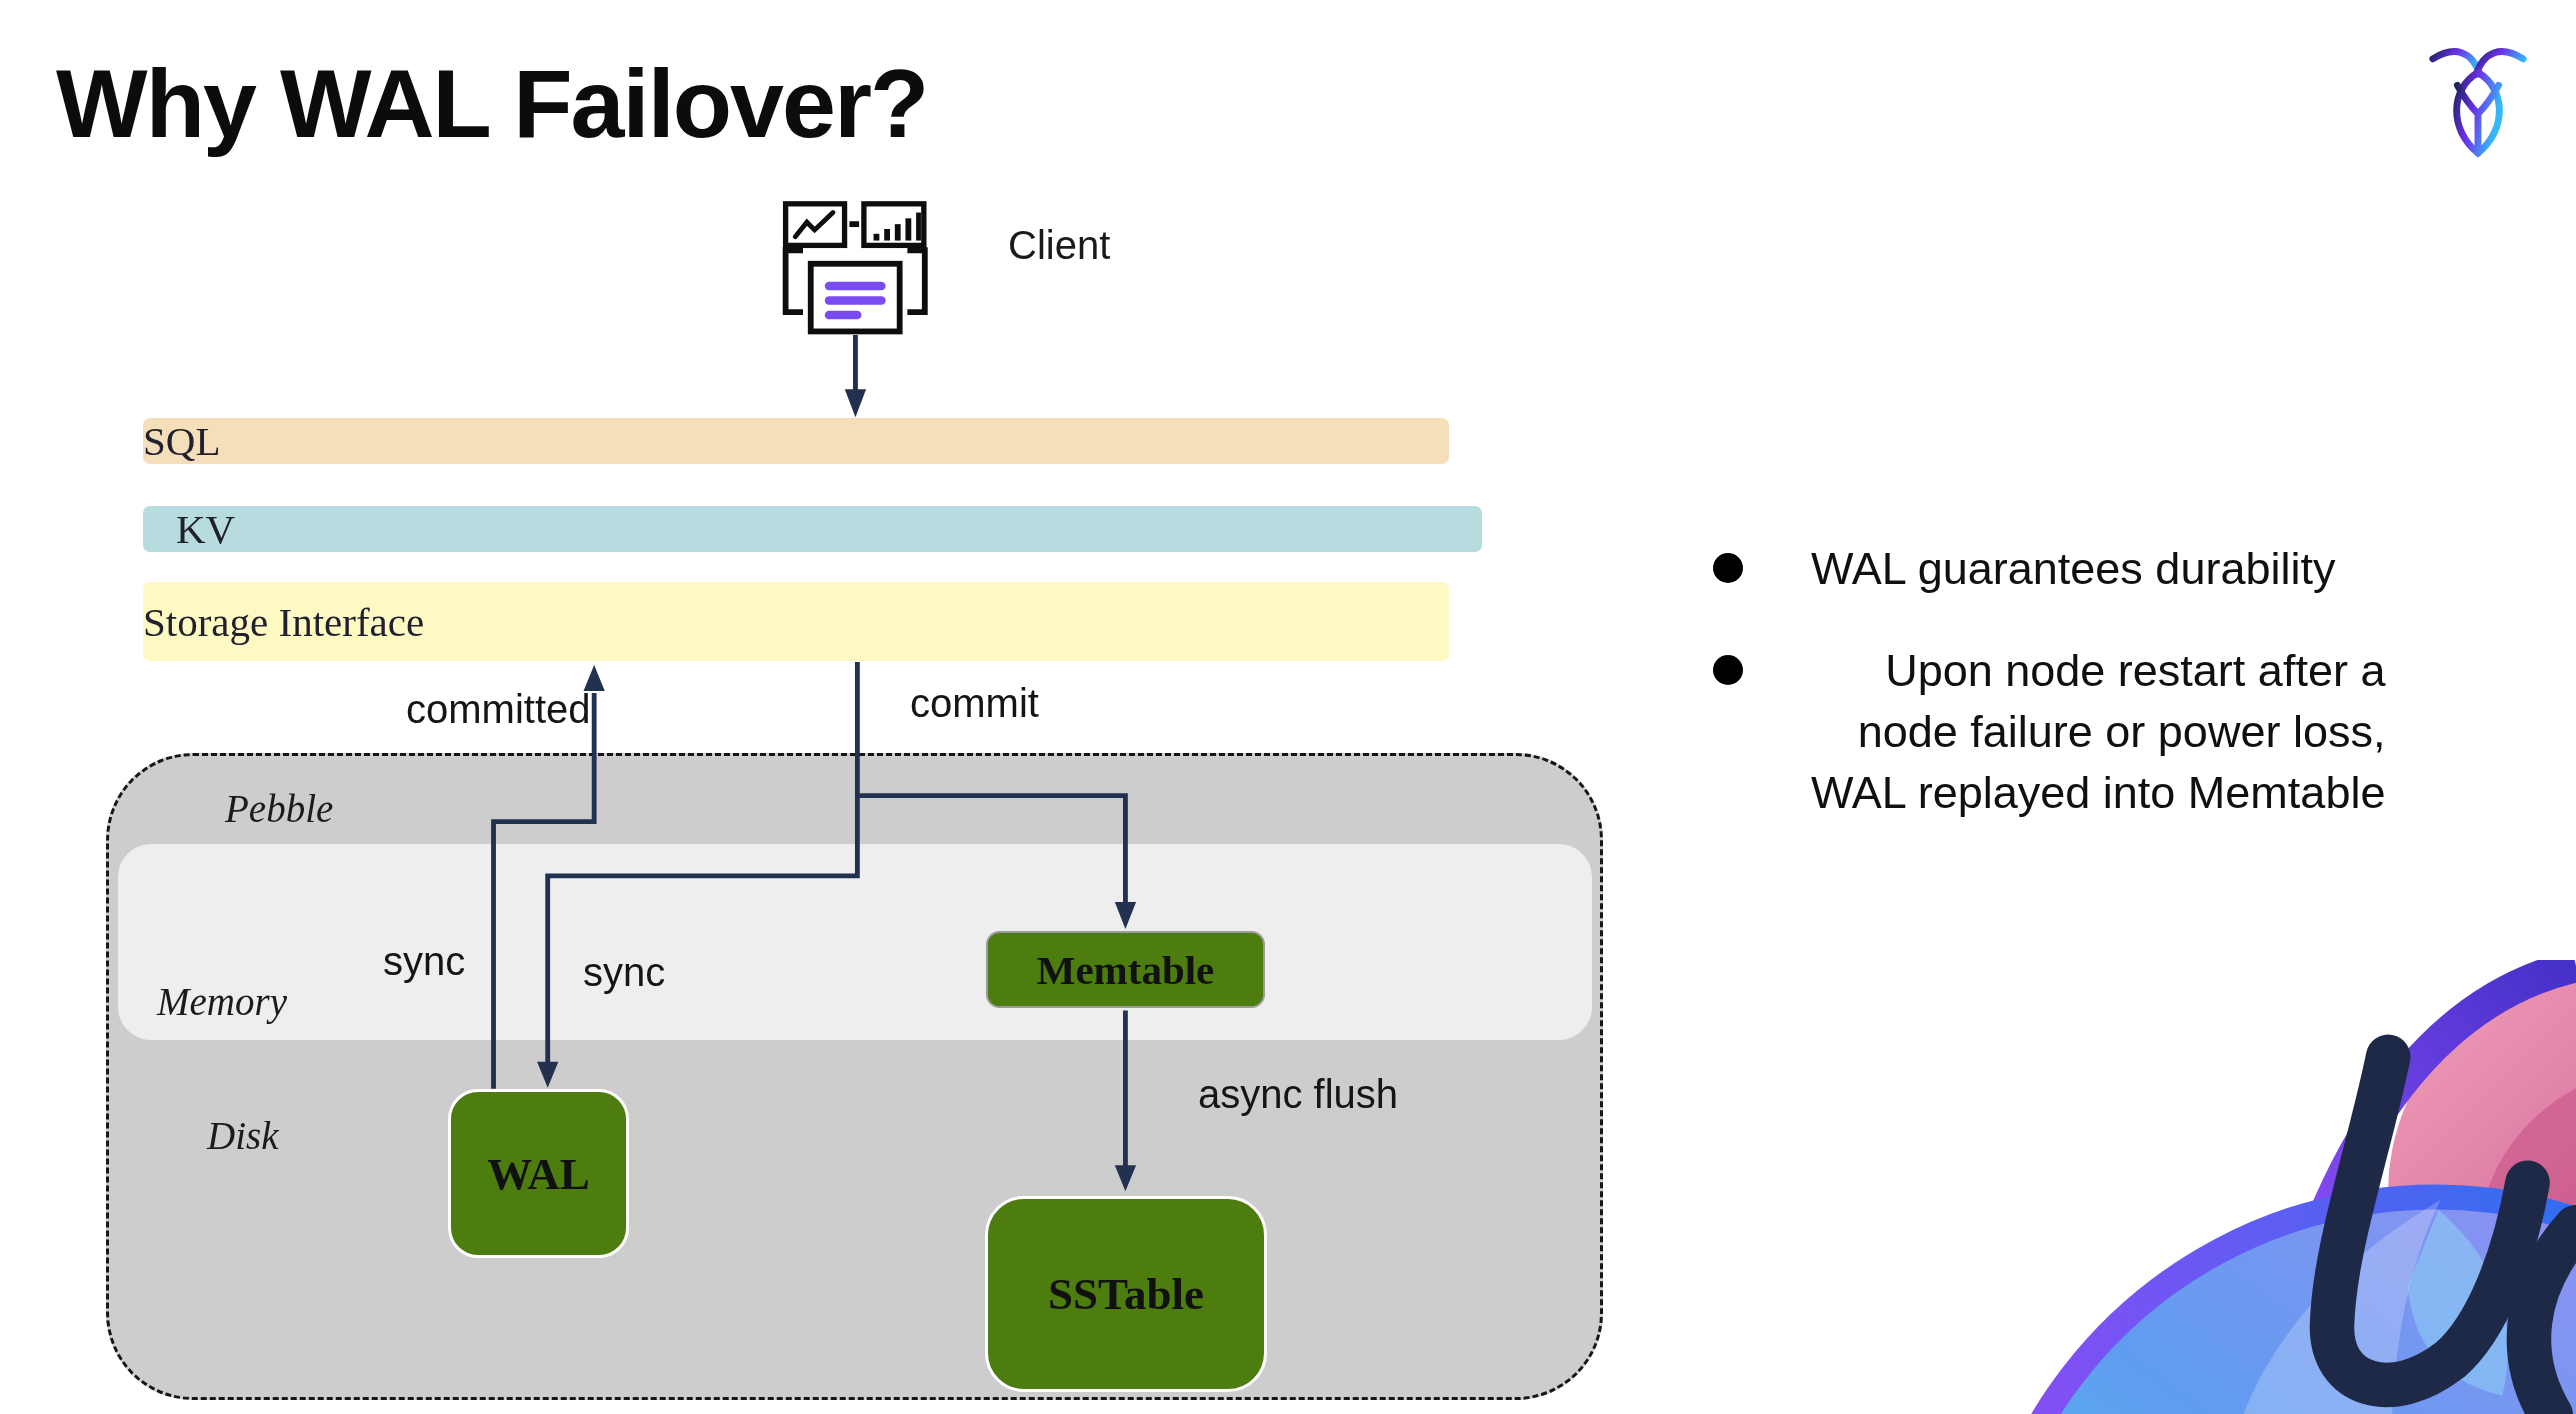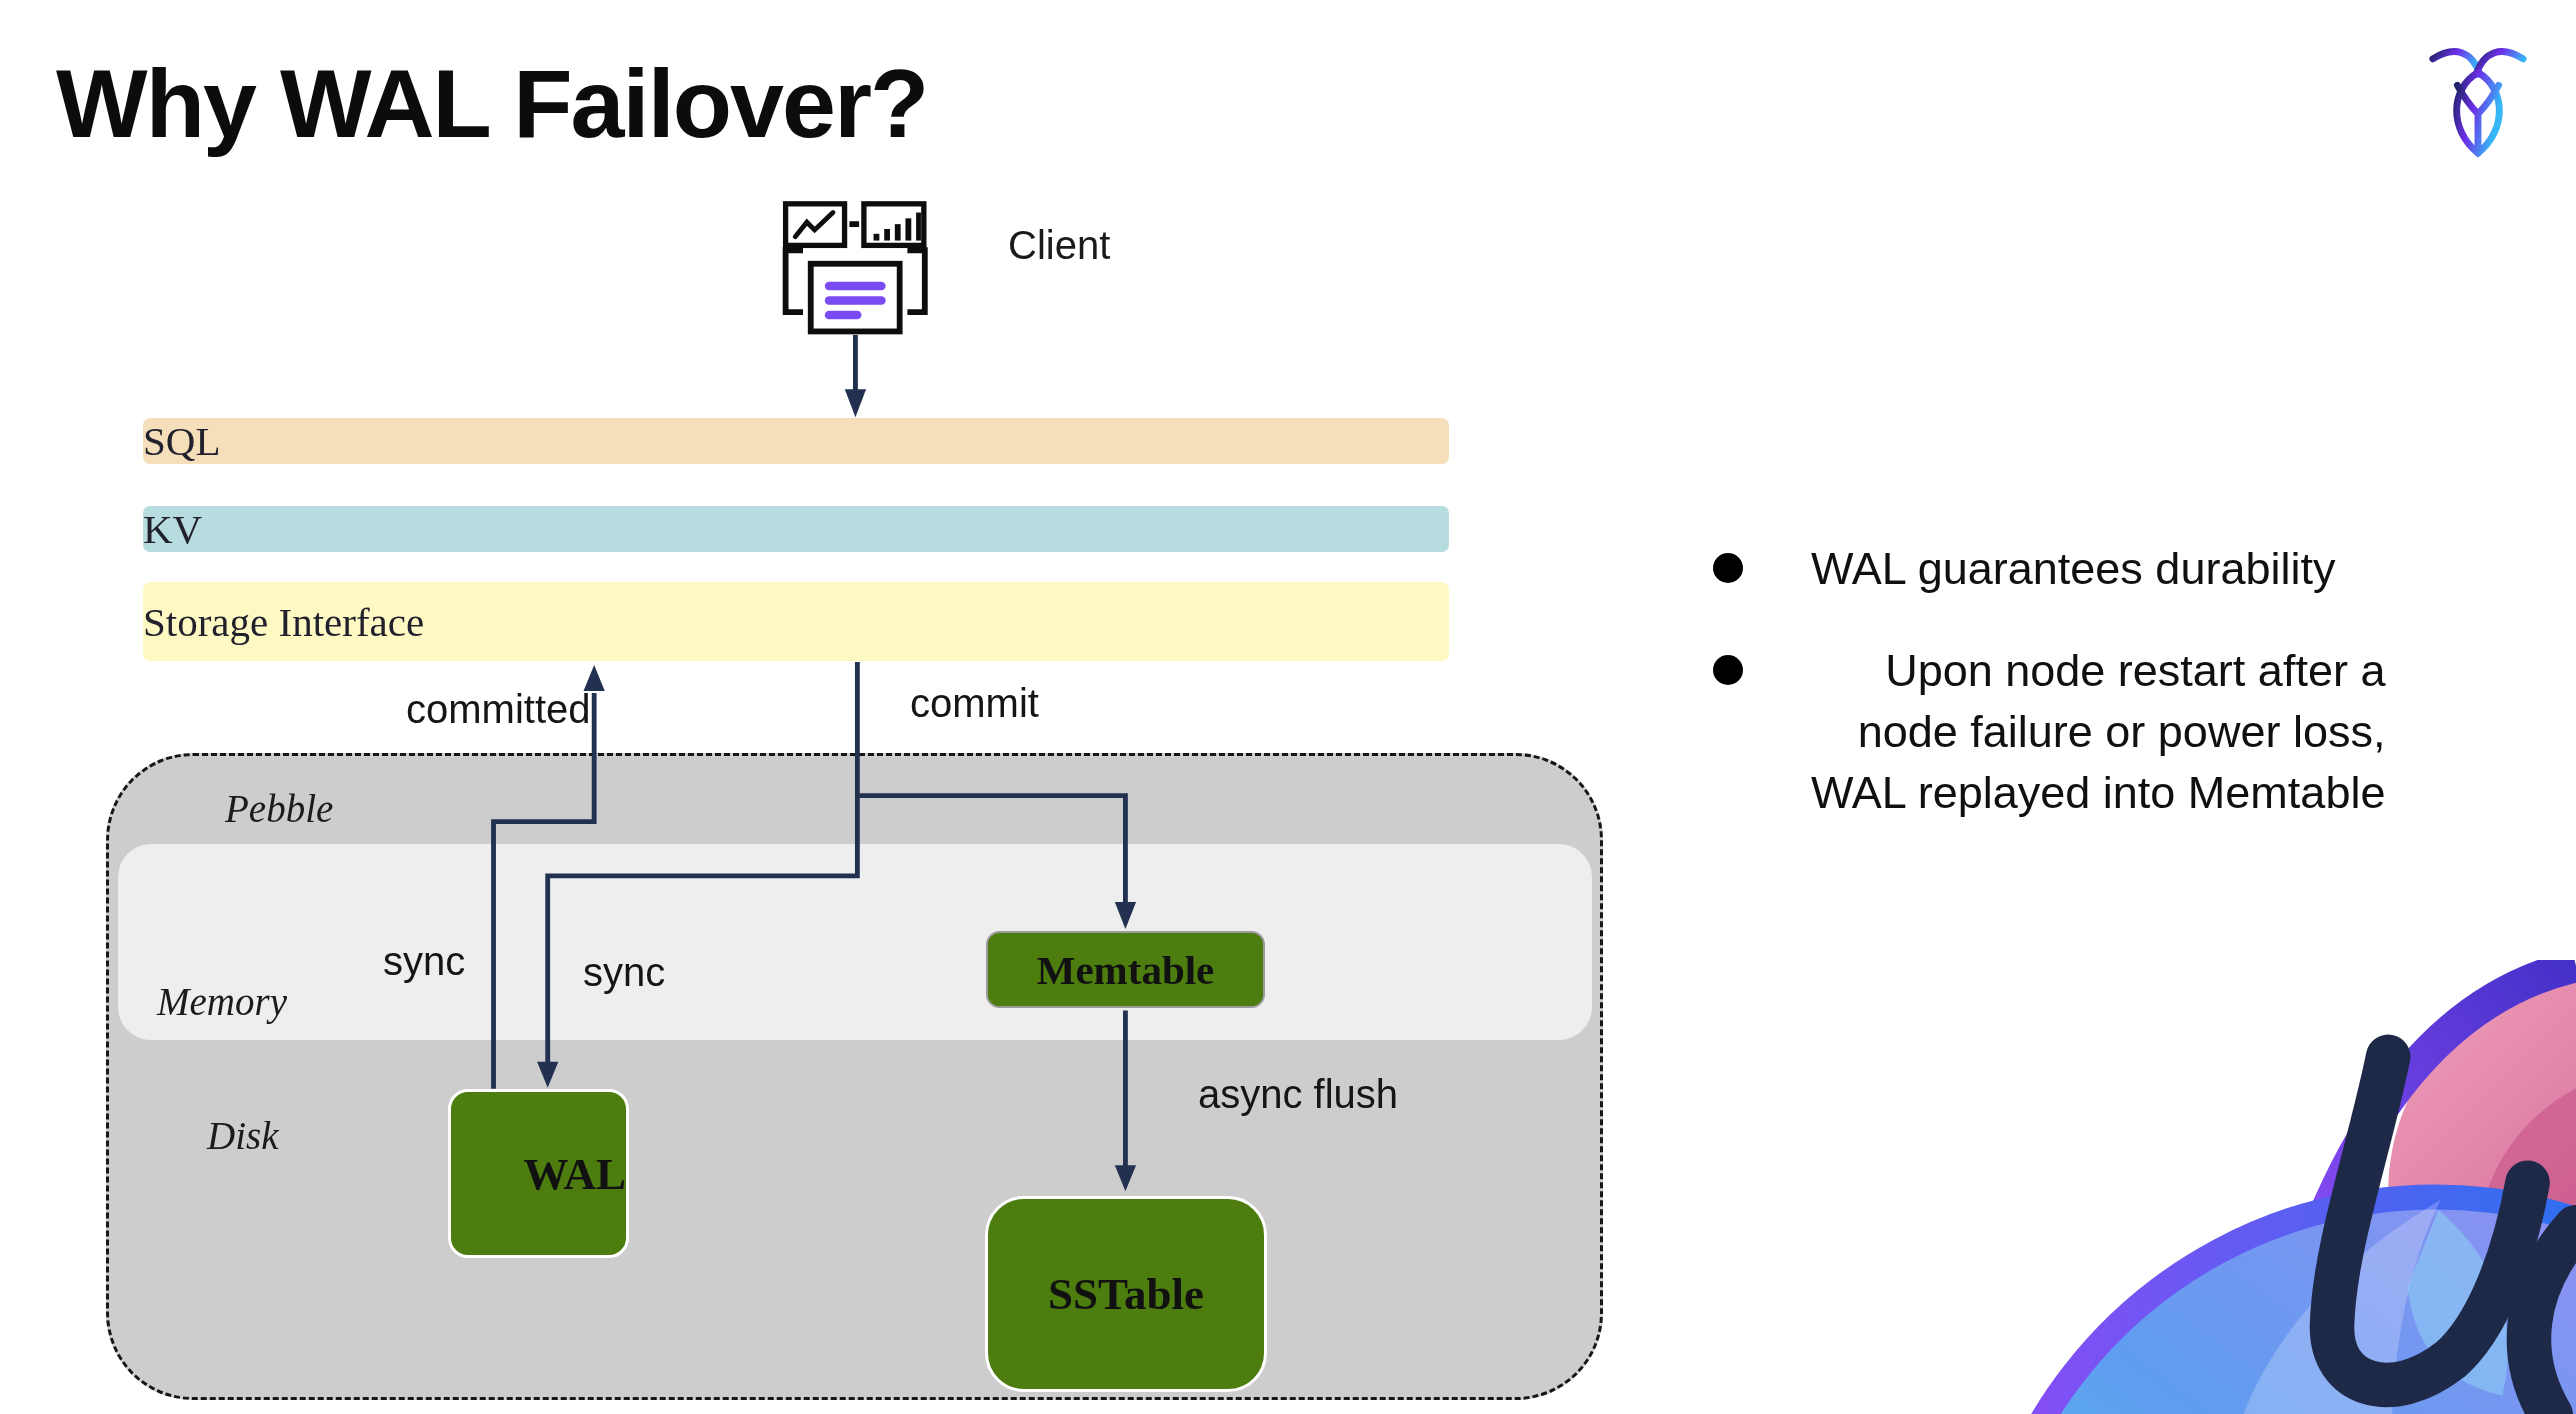--- a/index.html
+++ b/index.html
@@ -25,22 +25,22 @@
                background:#eeeeee;z-index:2;}
 
   .zone-label{font-family:"Liberation Serif",serif;font-size:39px;color:#1b1b1b;z-index:3;font-style:italic;}
   .pebble-label{left:225px;top:786px;}
   .memory-label{left:157px;top:979px;}
   .disk-label{left:207px;top:1113px;}
 
   .node{display:flex;align-items:center;justify-content:center;z-index:4;
         font-family:"Liberation Serif",serif;font-weight:bold;color:#111111;
         background:#4d7c0f;box-sizing:border-box;}
-  .node-wal{left:448px;top:1089px;width:181px;height:169px;border-radius:20px;
-            border:3.9px solid #ffffff;font-size:45px;justify-content:flex-end;}
+  .node-wal{left:448px;top:1089px;width:181px;height:169px;border-radius:30px;
+            border:3.9px solid #ffffff;font-size:45px;}
   .node-memtable{left:986px;top:931px;width:279px;height:77px;border-radius:13.5px;
                  border:2.9px solid #9b9b9b;font-size:41px;}
   .node-sstable{left:985px;top:1196px;width:282px;height:196px;border-radius:39px;
                 border:3.9px solid #ffffff;font-size:45px;}
 
   .edge-label{font-size:40px;color:#151515;z-index:8;}
   .lbl-committed{left:406px;top:687px;width:166px;text-align:center;}
   .lbl-commit{left:910px;top:681px;}
   .lbl-sync-left{left:383px;top:939px;}
   .lbl-sync-right{left:583px;top:950px;}
@@ -103,21 +103,21 @@
       <line x1="857" y1="310" x2="911" y2="310"></line>
       <line x1="857" y1="325" x2="886" y2="325"></line>
     </g>
   </svg>
 
   <div class="abs client-label">Client</div>
 
   <div class="abs layer-bar" id="bar-sql" style="background: rgb(245, 223, 186);">
     <span>SQL</span>
   </div>
-  <div class="abs layer-bar" id="bar-kv" style="background: rgb(183, 220, 223);">
+  <div class="abs layer-bar" id="bar-kv" style="background: rgb(183, 220, 223); padding-left: 33px;">
     <span>KV</span>
   </div>
   <div class="abs layer-bar" id="bar-storage" style="background: #fef9c3;">
     <span>Storage Interface</span>
   </div>
 
   <div class="abs pebble"></div>
   <div class="abs memory-band"></div>
   <div class="abs zone-label pebble-label">Pebble</div>
   <div class="abs zone-label memory-label">Memory</div>

